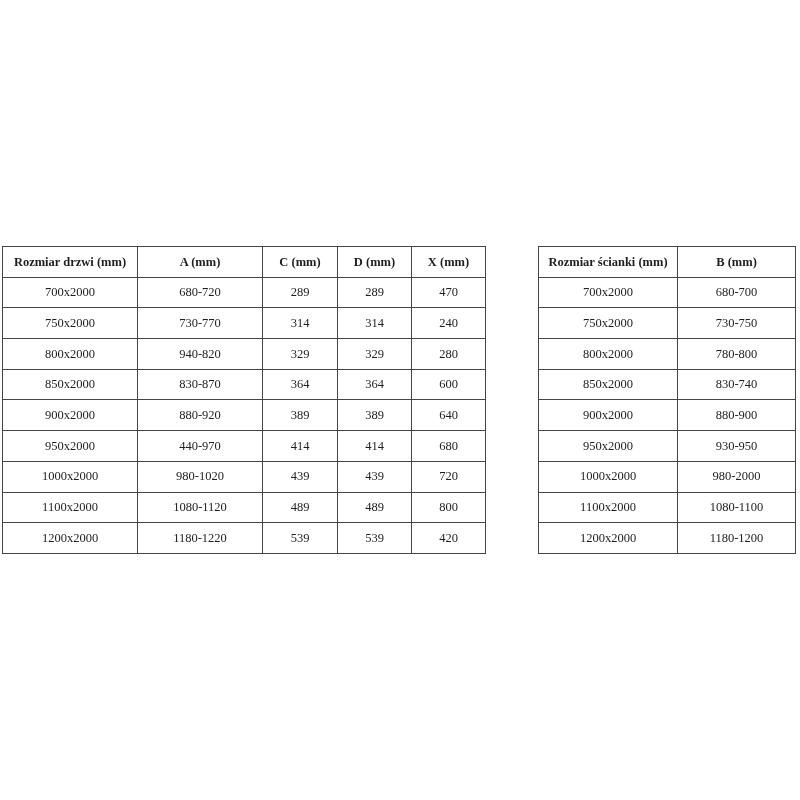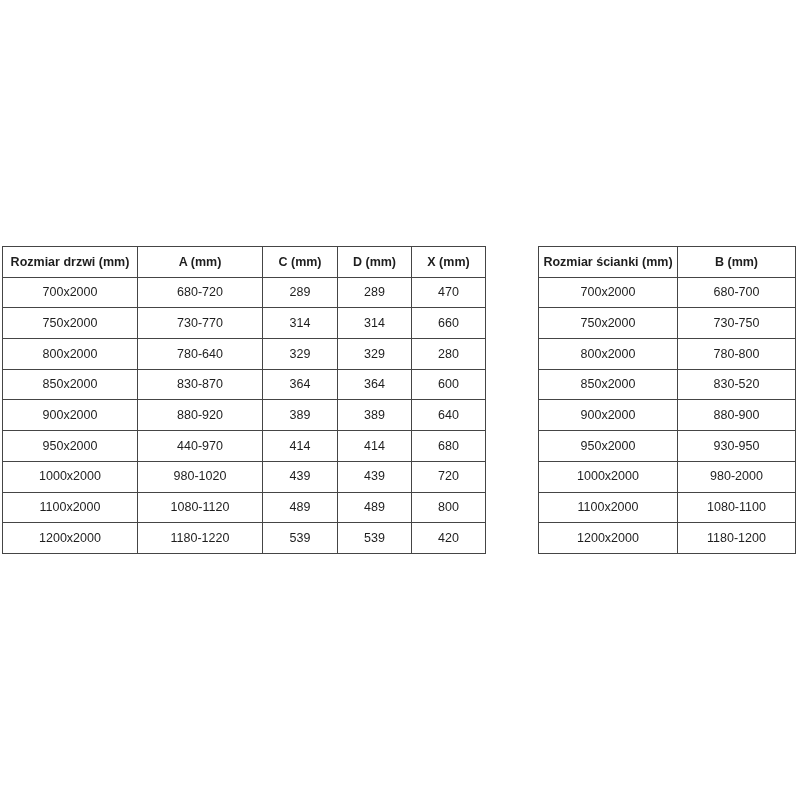--- a/index.html
+++ b/index.html
@@ -6,21 +6,21 @@
     margin: 0;
     padding: 0;
     background: #ffffff;
   }
   .page {
     position: relative;
     width: 800px;
     height: 800px;
     background: #ffffff;
     overflow: hidden;
-    font-family: Liberation Sans, sans-serif;
+    font-family: Liberation Serif, serif;
     color: #1e1e1e;
   }
   table.spec {
     position: absolute;
     top: 246px;
     border-collapse: collapse;
     table-layout: fixed;
     background: #ffffff;
   }
   table.spec th,
@@ -83,25 +83,25 @@
           <td>680-720</td>
           <td>289</td>
           <td>289</td>
           <td>470</td>
         </tr>
         <tr>
           <td>750x2000</td>
           <td>730-770</td>
           <td>314</td>
           <td>314</td>
-          <td>660</td>
+          <td>240</td>
         </tr>
         <tr>
           <td>800x2000</td>
-          <td>780-640</td>
+          <td>940-820</td>
           <td>329</td>
           <td>329</td>
           <td>280</td>
         </tr>
         <tr>
           <td>850x2000</td>
           <td>830-870</td>
           <td>364</td>
           <td>364</td>
           <td>600</td>
@@ -163,21 +163,21 @@
         <tr>
           <td>750x2000</td>
           <td>730-750</td>
         </tr>
         <tr>
           <td>800x2000</td>
           <td>780-800</td>
         </tr>
         <tr>
           <td>850x2000</td>
-          <td>830-520</td>
+          <td>830-740</td>
         </tr>
         <tr>
           <td>900x2000</td>
           <td>880-900</td>
         </tr>
         <tr>
           <td>950x2000</td>
           <td>930-950</td>
         </tr>
         <tr>

